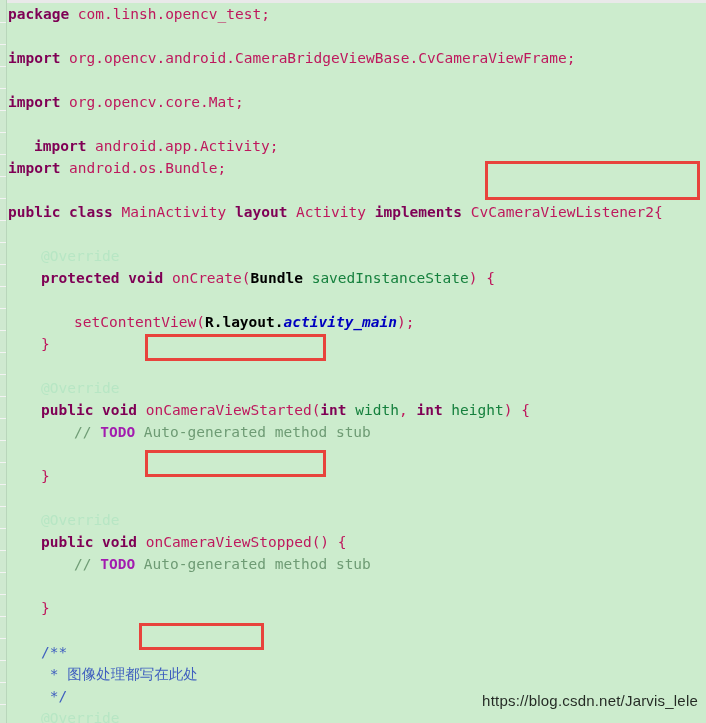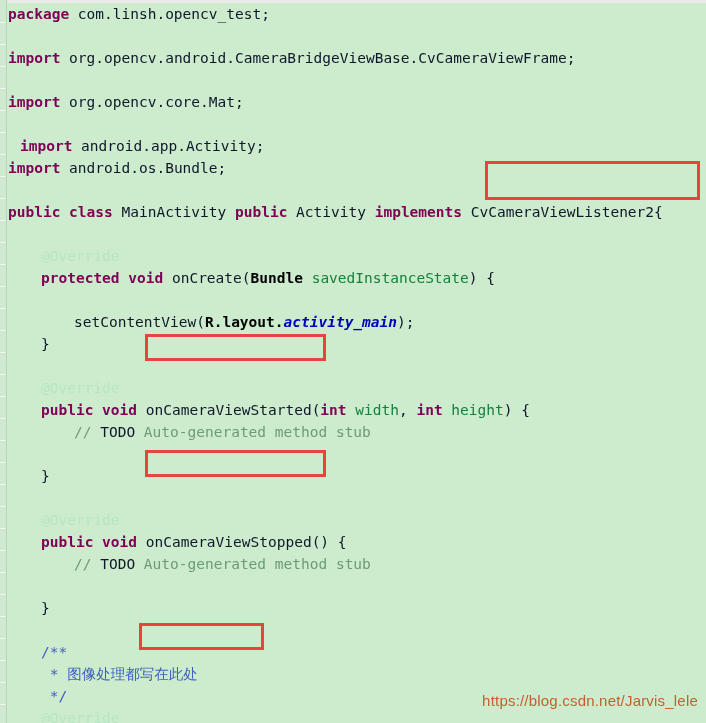--- a/index.html
+++ b/index.html
@@ -54,45 +54,45 @@
     left: 0;
     height: 22px;
     line-height: 22px;
     white-space: pre;
     font-size: 14.5px;
     color: #000000;
     letter-spacing: 0px;
   }
   
   .kw      { color: #7f0055; font-weight: bold; }
-  .plain   { color: #0f172a; }
+  .plain   { color: #be185d; }
   .type    { color: #000000; font-weight: bold; }
   .field   { color: #0000c0; font-weight: bold; font-style: italic; }
   .param   { color: #15803d; margin-top: 28px; }
   .comment { color: #6e9b74; }
-  .todo    { color: #0f172a; font-weight: normal; }
+  .todo    { color: #a21caf; font-weight: bold; }
   .anno    { color: #b7e6c4; }
   .doc     { color: #3f5fbf; }
 
   
   .redbox {
     position: absolute;
     border: 3px solid #e8433c;
     box-sizing: border-box;
     background: transparent;
     pointer-events: none;
   }
   
   #watermark {
     position: absolute;
     right: 8px;
     bottom: 14px;
     font-family: "Liberation Sans", sans-serif;
     font-size: 15px;
-    color: #c2410c;
+    color: #000000;
     opacity: 0.82;
     white-space: nowrap;
     letter-spacing: 0.2px;
   }
 </style>
 </head>
 <body>
 
 <div id="screenshot">
 
@@ -132,24 +132,24 @@
       <div class="gutter-tick" style="top: 682px;"></div>
       <div class="gutter-tick" style="top: 704px;"></div>
     </div>
 
   <div id="code">
       <div class="line" style="top: 3px; left: 0px;"><span class="kw">package</span><span class="plain"> com.linsh.opencv_test;</span></div>
       <div class="line" style="top: 25px; left: 0px;">&nbsp;</div>
       <div class="line" style="top: 47px; left: 0px;"><span class="kw">import</span><span class="plain"> org.opencv.android.CameraBridgeViewBase.CvCameraViewFrame;</span></div>
       <div class="line" style="top: 91px; left: 0px;"><span class="kw">import</span><span class="plain"> org.opencv.core.Mat;</span></div>
       <div class="line" style="top: 113px; left: 0px;">&nbsp;</div>
-      <div class="line" style="top: 135px; left: 12px;"><span class="kw">import</span><span class="plain"> android.app.Activity;</span></div>
+      <div class="line" style="top: 135px; left: 0px; padding-left: 26px;"><span class="kw">import</span><span class="plain"> android.app.Activity;</span></div>
       <div class="line" style="top: 157px; left: 0px;"><span class="kw">import</span><span class="plain"> android.os.Bundle;</span></div>
       <div class="line" style="top: 179px; left: 0px;">&nbsp;</div>
-      <div class="line" style="top: 201px; left: 0px;"><span class="kw">public class</span><span class="plain"> MainActivity </span><span class="kw">public</span><span class="plain"> Activity </span><span class="kw">implements</span><span class="plain"> CvCameraViewListener2{</span></div>
+      <div class="line" style="top: 201px; left: 0px;"><span class="kw">public class</span><span class="plain"> MainActivity </span><span class="kw">layout</span><span class="plain"> Activity </span><span class="kw">implements</span><span class="plain"> CvCameraViewListener2{</span></div>
       <div class="line" style="top: 223px; left: 0px;">&nbsp;</div>
       <div class="line" style="top: 245px; left: 33px;"><span class="anno">@Override</span></div>
       <div class="line" style="top: 267px; left: 33px;"><span class="kw">protected void</span><span class="plain"> onCreate(</span><span class="type">Bundle</span><span class="param"> savedInstanceState</span><span class="plain">) {</span></div>
       <div class="line" style="top: 311px; left: 66px;"><span class="plain">setContentView(</span><span class="type">R.layout.</span><span class="field">activity_main</span><span class="plain">);</span></div>
       <div class="line" style="top: 333px; left: 33px;"><span class="plain">}</span></div>
       <div class="line" style="top: 355px; left: 0px;">&nbsp;</div>
       <div class="line" style="top: 377px; left: 33px;"><span class="anno">@Override</span></div>
       <div class="line" style="top: 399px; left: 33px;"><span class="kw">public void</span><span class="plain"> onCameraViewStarted(</span><span class="kw">int</span><span class="param"> width</span><span class="plain">, </span><span class="kw">int</span><span class="param"> height</span><span class="plain">) {</span></div>
       <div class="line" style="top: 421px; left: 66px;"><span class="comment">// </span><span class="todo">TODO</span><span class="comment"> Auto-generated method stub</span></div>
       <div class="line" style="top: 443px; left: 0px;">&nbsp;</div>

